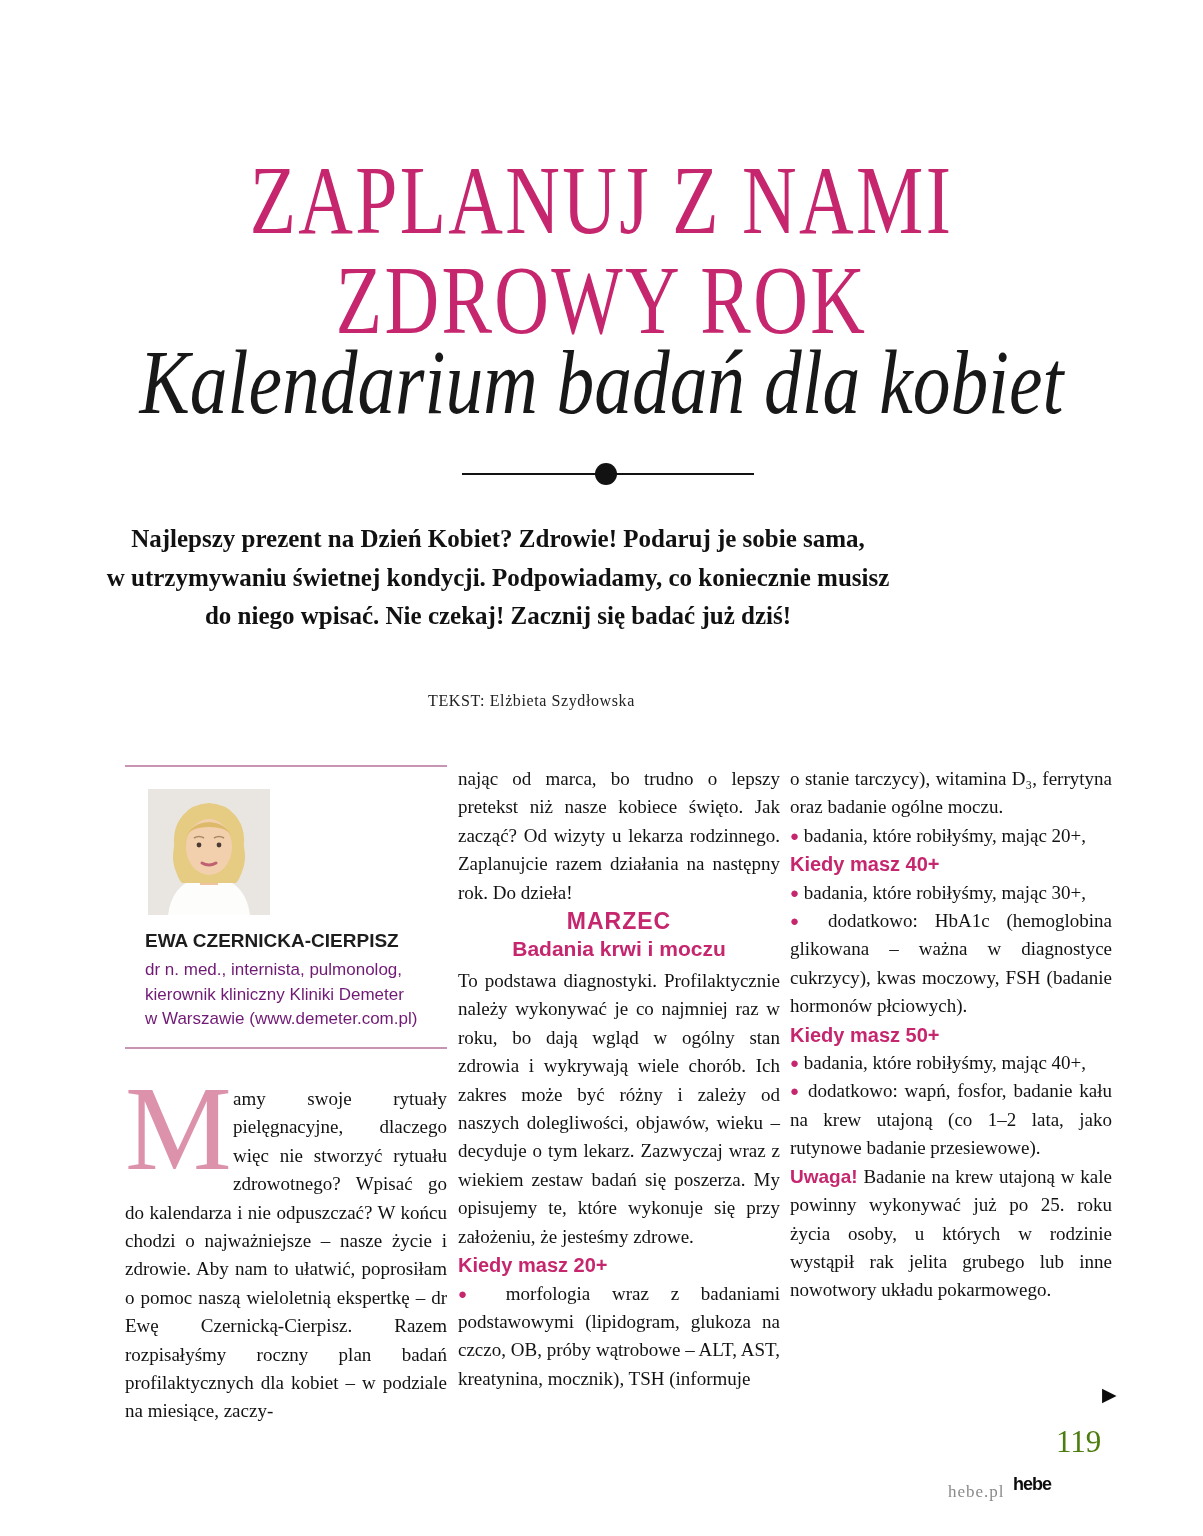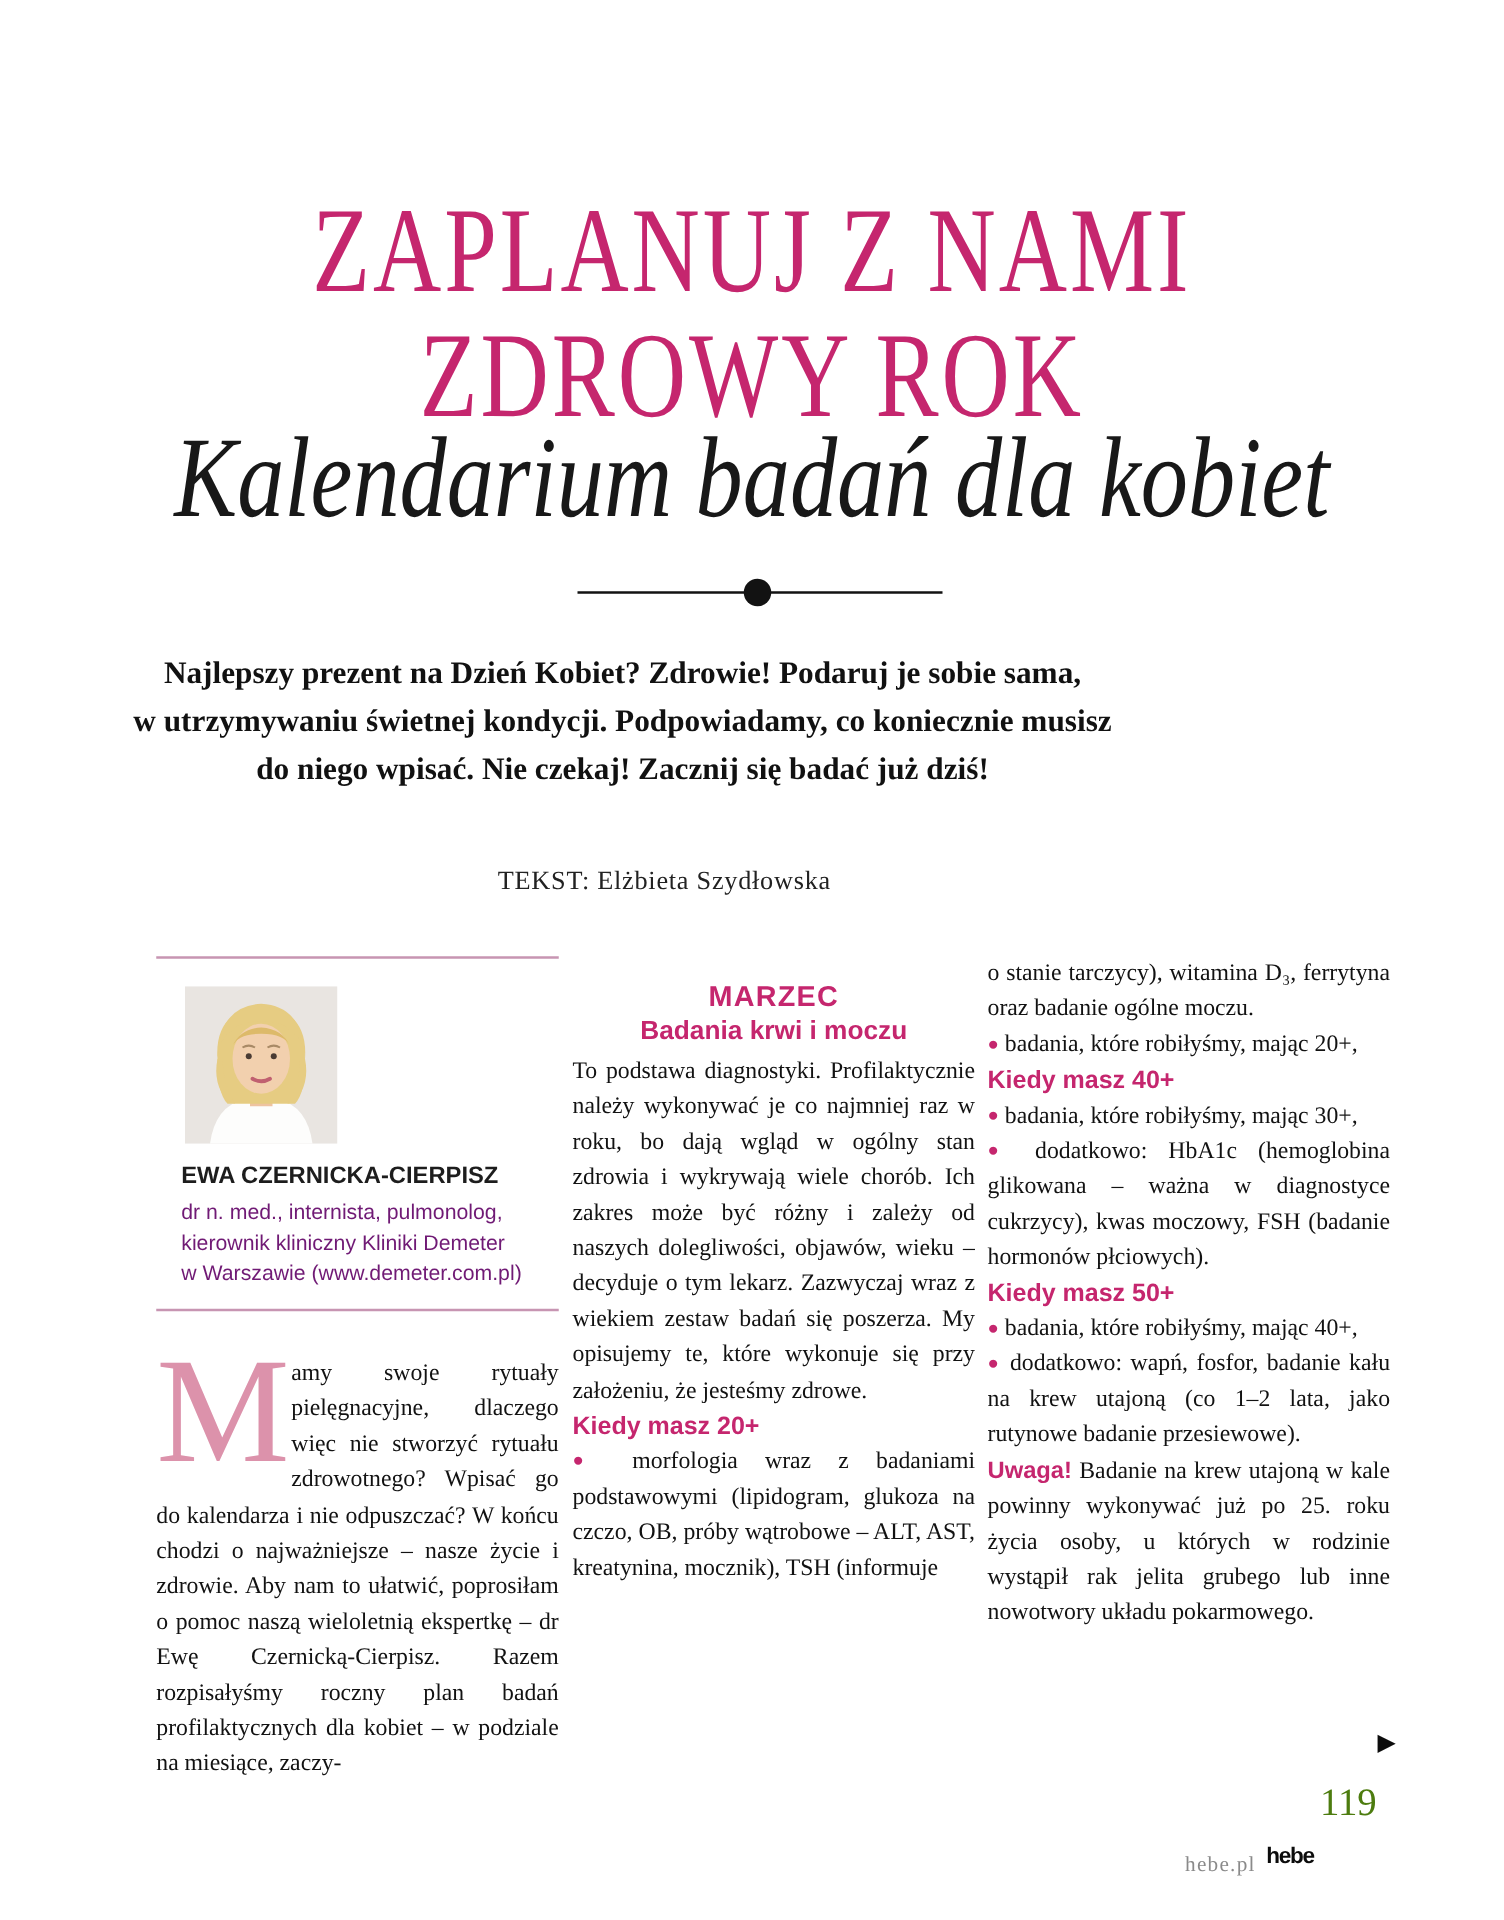--- a/index.html
+++ b/index.html
@@ -29,21 +29,21 @@
     transform:scaleX(0.82);transform-origin:50% 50%;white-space:nowrap;
   }
   
   .divider{position:absolute;top:473px;left:462px;width:292px;height:2px;background:#121212;}
   .divider-dot{position:absolute;top:463px;left:595px;width:22px;height:22px;border-radius:50%;background:#121212;}
   
   .intro{position:absolute;top:520px;left:0;width:996px;text-align:center;
     font-weight:700;font-size:25px;line-height:38.5px;color:#111;}
   .intro .line{white-space:nowrap;}
   .byline{position:absolute;top:692px;left:0;width:1063px;text-align:center;
-    font-size:21px;letter-spacing:0.6px;color:#222;}
+    font-size:16px;letter-spacing:0.6px;color:#222;}
   
   .rule{position:absolute;left:125px;width:322px;height:2px;background:var(--rule);}
   .rule-top{top:765px;}
   .rule-bottom{top:1047px;}
   .photo{position:absolute;left:148px;top:789px;width:122px;height:126px;}
   .expert-name{position:absolute;left:145px;top:930px;width:300px;
     font-family:"Liberation Sans",sans-serif;font-weight:700;font-size:19px;color:#1d1d1d;}
   .expert-cred{position:absolute;left:145px;top:958px;width:300px;
     font-family:"Liberation Sans",sans-serif;font-size:17px;line-height:24.5px;color:#701a75;}
   
@@ -51,21 +51,21 @@
   .col .blk{text-align:justify;}
   .col-left{left:125px;top:1085px;}
   .col-mid{left:458px;top:765px;}
   .col-right{left:790px;top:765px;}
   .dropcap{
     float:left;width:98px;height:84px;margin:4px 10px 0 0;
     font-size:120px;line-height:80px;color:var(--dropcap);
     font-family:"Liberation Serif",serif;text-align:left;
   }
   .blk.h1{font-family:"Liberation Sans",sans-serif;font-weight:700;font-size:23px;
-    color:var(--accent);text-align:center;letter-spacing:1px;margin-top:18px;line-height:28px;}
+    color:var(--accent);text-align:center;letter-spacing:1px;line-height:28px;}
   .blk.h2{font-family:"Liberation Sans",sans-serif;font-weight:700;font-size:21px;
     color:var(--accent);text-align:center;line-height:28px;margin-bottom:4px;}
   .blk.subhead{font-family:"Liberation Sans",sans-serif;font-weight:700;font-size:20px;
     color:var(--accent);text-align:left;line-height:28.4px;}
   .bullet-glyph{color:var(--accent);font-size:15px;vertical-align:1px;}
   .warn-label{font-family:"Liberation Sans",sans-serif;font-weight:700;color:var(--accent);}
   
   .footer-site{position:absolute;left:948px;top:1482px;font-size:17px;color:var(--gray);letter-spacing:1px;}
   .footer-logo{position:absolute;left:1013px;top:1474px;font-family:"Liberation Sans",sans-serif;
     font-weight:700;font-size:18px;letter-spacing:-1px;color:#0c0c0c;}
@@ -118,20 +118,21 @@
     </div>
   <div class="rule rule-bottom"></div>
 
   <div class="col col-left">
     <div class="blk para">
       <span class="dropcap">M</span><span>amy swoje rytuały pielęgnacyjne, dlaczego więc nie stworzyć rytuału zdrowotnego? Wpisać go do kalendarza i nie odpuszczać? W końcu chodzi o najważniejsze – nasze życie i zdrowie. Aby nam to ułatwić, poprosiłam o pomoc naszą wieloletnią ekspertkę – dr Ewę Czernicką-Cierpisz. Razem rozpisałyśmy roczny plan badań profilaktycznych dla kobiet – w podziale na miesiące, zaczy-</span>
     </div>
   </div>
 
   <div class="col col-mid">
+      <div class="blk para">nając od marca, bo trudno o lepszy pretekst niż nasze kobiece święto. Jak zacząć? Od wizyty u lekarza rodzinnego. Zaplanujcie razem działania na następny rok. Do dzieła!</div>
       <div class="blk h1">MARZEC</div>
       <div class="blk h2">Badania krwi i moczu</div>
       <div class="blk para">To podstawa diagnostyki. Profilaktycznie należy wykonywać je co najmniej raz w roku, bo dają wgląd w ogólny stan zdrowia i wykrywają wiele chorób. Ich zakres może być różny i zależy od naszych dolegliwości, objawów, wieku – decyduje o tym lekarz. Zazwyczaj wraz z wiekiem zestaw badań się poszerza. My opisujemy te, które wykonuje się przy założeniu, że jesteśmy zdrowe.</div>
       <div class="blk subhead">Kiedy masz 20+</div>
       <div class="blk bullet"><span class="bullet-glyph">●</span> morfologia wraz z badaniami podstawowymi (lipidogram, glukoza na czczo, OB, próby wątrobowe – ALT, AST, kreatynina, mocznik), TSH (informuje</div>
     </div>
 
   <div class="col col-right">
       <div class="blk para">o stanie tarczycy), witamina D₃, ferrytyna oraz badanie ogólne moczu.</div>
       <div class="blk bullet"><span class="bullet-glyph">●</span> badania, które robiłyśmy, mając 20+,</div>

